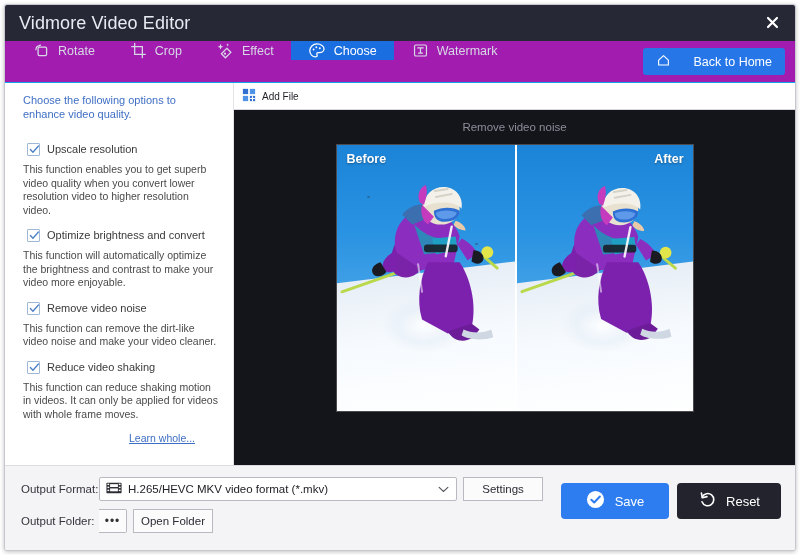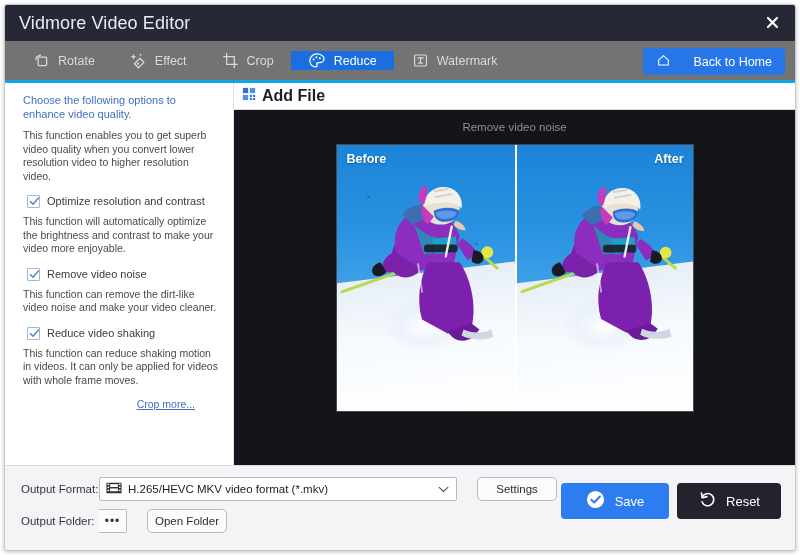--- a/index.html
+++ b/index.html
@@ -57,25 +57,25 @@
     justify-content: center;
     color: #ffffff;
     cursor: pointer;
   }
   .close-btn svg { display: block; }
 
   
   .toolbar {
     position: relative;
     height: 42px;
-    background: #737373;
-    display: flex;
-    align-items: center;
+    background: #a21caf;
+    display: flex;
+    align-items: flex-start;
     padding-left: 10px;
-    border-bottom: 3px solid #0ea5e9;
+    border-bottom: 1px solid #0ea5e9;
   }
   .tool-tab {
     display: flex;
     align-items: center;
     gap: 7px;
     padding: 0 17px;
     color: #d7d9e6;
     font-size: 12.5px;
     cursor: pointer;
     user-select: none;
@@ -117,21 +117,21 @@
     width: 229px;
     background: #ffffff;
     padding: 10px 14px 0 18px;
     border-right: 1px solid #e3e3e8;
     position: relative;
   }
   .side-head {
     color: #3f6fc4;
     font-size: 11px;
     line-height: 14px;
-    margin-bottom: 8px;
+    margin-bottom: 21px;
   }
   .opt-row {
     display: flex;
     align-items: flex-start;
     gap: 7px;
     margin: 0 0 7px 4px;
     cursor: pointer;
     user-select: none;
   }
   .cbx {
@@ -179,22 +179,22 @@
     display: flex;
     align-items: center;
     position: relative;
     padding-left: 8px;
     border-bottom: 1px solid #d8d8de;
   }
   .add-file {
     display: flex;
     align-items: center;
     gap: 6px;
-    font-size: 16px;
-    font-weight: bold;
+    font-size: 10px;
+    font-weight: normal;
     color: #1f1f28;
     cursor: pointer;
     user-select: none;
     text-align: right;
   }
   .file-name {
     position: absolute;
     left: 0; right: 0;
     text-align: center;
     font-size: 11px;
@@ -350,26 +350,26 @@
     border-radius: 0 2px 2px 0;
     display: flex;
     align-items: center;
     justify-content: center;
     font-size: 12px;
     color: #333;
     letter-spacing: 1px;
     cursor: pointer;
   }
   .sm-btn {
-    margin-left: 20px;
+    margin-left: 6px;
     height: 24px;
     min-width: 80px;
     background: #fbfbfc;
     border: 1px solid #b9b9c2;
-    border-radius: 5px;
+    border-radius: 0;
     display: inline-flex;
     align-items: center;
     justify-content: center;
     font-size: 11.5px;
     color: #2c2c34;
     padding: 0 4px;
     cursor: pointer;
     user-select: none;
   }
 
@@ -427,54 +427,54 @@
 
       <div class="tool-tab">
         <span class="ticon">
           <svg width="17" height="17" viewBox="0 0 20 20">
             <rect x="6" y="6" width="10" height="10" rx="1.5" fill="none" stroke="#d7d9e6" stroke-width="1.5"></rect>
             <path d="M8 4.2 A5 5 0 0 0 3.4 9" fill="none" stroke="#d7d9e6" stroke-width="1.5" stroke-linecap="round"></path>
             <path d="M8.6 2.2 L9.2 4.6 L6.6 4.9 Z" fill="#d7d9e6"></path>
           </svg>
         </span>
         <span>Rotate</span>
+      </div>
+
+      <div class="tool-tab">
+        <span class="ticon">
+          <svg width="17" height="17" viewBox="0 0 20 20">
+            <path d="M5.5 1.5 L5.5 14.5 L18 14.5" fill="none" stroke="#d7d9e6" stroke-width="1.5" stroke-linecap="round"></path>
+            <path d="M2 5.5 L14.5 5.5 L14.5 18.5" fill="none" stroke="#d7d9e6" stroke-width="1.5" stroke-linecap="round"></path>
+          </svg>
+        </span>
+        <span>Crop</span>
       </div>
 
       <div class="tool-tab">
         <span class="ticon">
           <svg width="18" height="18" viewBox="0 0 20 20">
             <path d="M12 7 L16.5 11.5 L10.5 17.5 L6 13 Z" fill="none" stroke="#d7d9e6" stroke-width="1.4"></path>
             <circle cx="10" cy="13" r="1.2" fill="#d7d9e6"></circle>
             <path d="M5 2 L5.9 4.4 L8.3 5.3 L5.9 6.2 L5 8.6 L4.1 6.2 L1.7 5.3 L4.1 4.4 Z" fill="#d7d9e6"></path>
             <path d="M13 1.4 L13.5 2.7 L14.8 3.2 L13.5 3.7 L13 5 L12.5 3.7 L11.2 3.2 L12.5 2.7 Z" fill="#d7d9e6"></path>
           </svg>
         </span>
         <span>Effect</span>
       </div>
 
-      <div class="tool-tab">
-        <span class="ticon">
-          <svg width="17" height="17" viewBox="0 0 20 20">
-            <path d="M5.5 1.5 L5.5 14.5 L18 14.5" fill="none" stroke="#d7d9e6" stroke-width="1.5" stroke-linecap="round"></path>
-            <path d="M2 5.5 L14.5 5.5 L14.5 18.5" fill="none" stroke="#d7d9e6" stroke-width="1.5" stroke-linecap="round"></path>
-          </svg>
-        </span>
-        <span>Crop</span>
-      </div>
-
       <div class="tool-tab active">
         <span class="ticon">
           <svg width="18" height="18" viewBox="0 0 20 20">
             <path d="M10 2.2 C5.4 2.2 2 5.5 2 9.8 C2 13.6 4.9 16.4 8.4 16.4 C9.7 16.4 10.2 15.6 10.2 14.9 C10.2 14.2 9.7 13.7 9.7 13.1 C9.7 12.4 10.3 11.9 11.1 11.9 L12.8 11.9 C15.6 11.9 17.8 10 17.8 7.6 C17.8 4.6 14.4 2.2 10 2.2 Z" fill="none" stroke="#ffffff" stroke-width="1.4"></path>
             <circle cx="6.2" cy="8.3" r="1.05" fill="#ffffff"></circle>
             <circle cx="9.3" cy="5.8" r="1.05" fill="#ffffff"></circle>
             <circle cx="13.1" cy="7.0" r="1.05" fill="#ffffff"></circle>
           </svg>
         </span>
-        <span>Reduce</span>
+        <span>Choose</span>
       </div>
 
       <div class="tool-tab">
         <span class="ticon">
           <svg width="17" height="17" viewBox="0 0 20 20">
             <rect x="3" y="3.5" width="14" height="13" rx="1.5" fill="none" stroke="#d7d9e6" stroke-width="1.4"></rect>
             <path d="M6.8 7 L13.2 7 M10 7 L10 13 M7.6 13 L12.4 13" stroke="#d7d9e6" stroke-width="1.4" stroke-linecap="round" fill="none"></path>
           </svg>
         </span>
         <span>Watermark</span>
@@ -488,29 +488,37 @@
         </span>
         <span>Back to Home</span>
       </div>
     </div>
 
     <div class="body-area">
 
       <div class="sidebar">
         <div class="side-head">Choose the following options to enhance video quality.</div>
 
-        <div class="opt-desc">This function enables you to get superb video quality when you convert lower resolution video to higher resolution video.</div>
-
         <div class="opt-row">
           <span class="cbx">
             <svg width="11" height="11" viewBox="0 0 12 12">
                 <path d="M1.5 6 L4.3 9 L10.3 2.2" fill="none" stroke="#4a7fc6" stroke-width="1.4" stroke-linecap="round" stroke-linejoin="round"></path>
               </svg>
           </span>
-          <span class="opt-label">Optimize resolution and contrast</span>
+          <span class="opt-label">Upscale resolution</span>
+        </div>
+        <div class="opt-desc">This function enables you to get superb video quality when you convert lower resolution video to higher resolution video.</div>
+
+        <div class="opt-row">
+          <span class="cbx">
+            <svg width="11" height="11" viewBox="0 0 12 12">
+                <path d="M1.5 6 L4.3 9 L10.3 2.2" fill="none" stroke="#4a7fc6" stroke-width="1.4" stroke-linecap="round" stroke-linejoin="round"></path>
+              </svg>
+          </span>
+          <span class="opt-label">Optimize brightness and convert</span>
         </div>
         <div class="opt-desc">This function will automatically optimize the brightness and contrast to make your video more enjoyable.</div>
 
         <div class="opt-row">
           <span class="cbx">
             <svg width="11" height="11" viewBox="0 0 12 12">
                 <path d="M1.5 6 L4.3 9 L10.3 2.2" fill="none" stroke="#4a7fc6" stroke-width="1.4" stroke-linecap="round" stroke-linejoin="round"></path>
               </svg>
           </span>
           <span class="opt-label">Remove video noise</span>
@@ -520,21 +528,21 @@
         <div class="opt-row">
           <span class="cbx">
             <svg width="11" height="11" viewBox="0 0 12 12">
                 <path d="M1.5 6 L4.3 9 L10.3 2.2" fill="none" stroke="#4a7fc6" stroke-width="1.4" stroke-linecap="round" stroke-linejoin="round"></path>
               </svg>
           </span>
           <span class="opt-label">Reduce video shaking</span>
         </div>
         <div class="opt-desc">This function can reduce shaking motion in videos. It can only be applied for videos with whole frame moves.</div>
 
-        <div class="learn-more">Crop more...</div>
+        <div class="learn-more">Learn whole...</div>
       </div>
 
       <div class="preview-col">
 
         <div class="file-bar">
           <div class="add-file">
             <span>
               <svg width="14" height="14" viewBox="0 0 16 16">
                 <rect x="1" y="1" width="6" height="6" fill="#2f6fd0"></rect>
                 <rect x="9" y="1" width="6" height="6" fill="#4f93e8"></rect>

